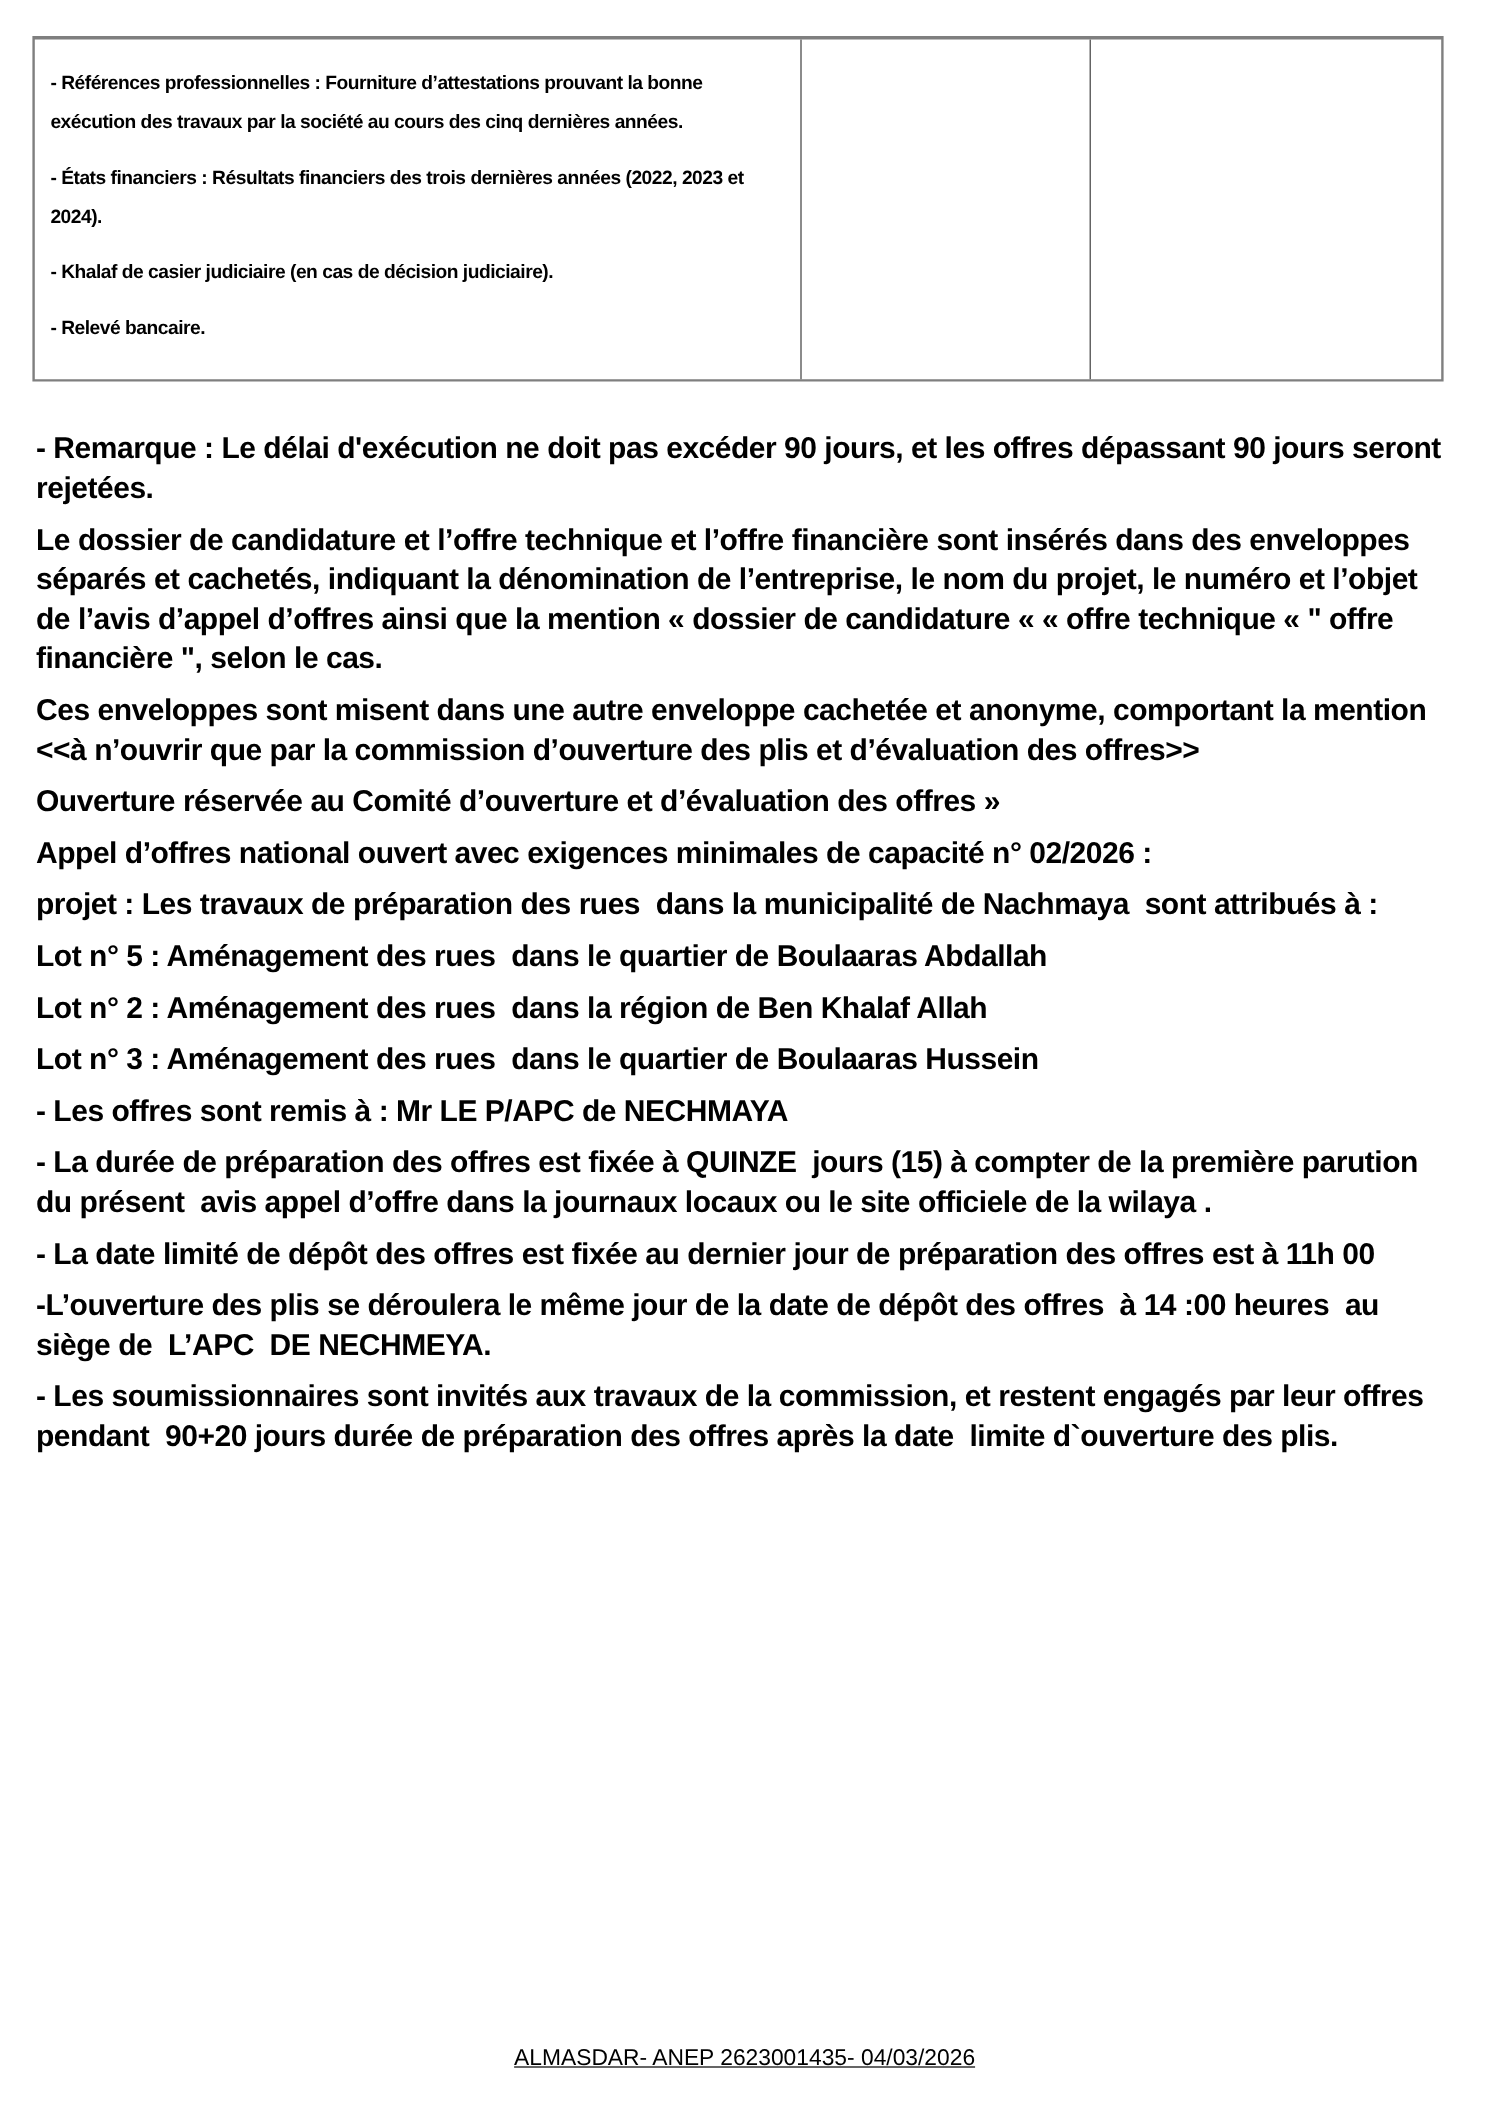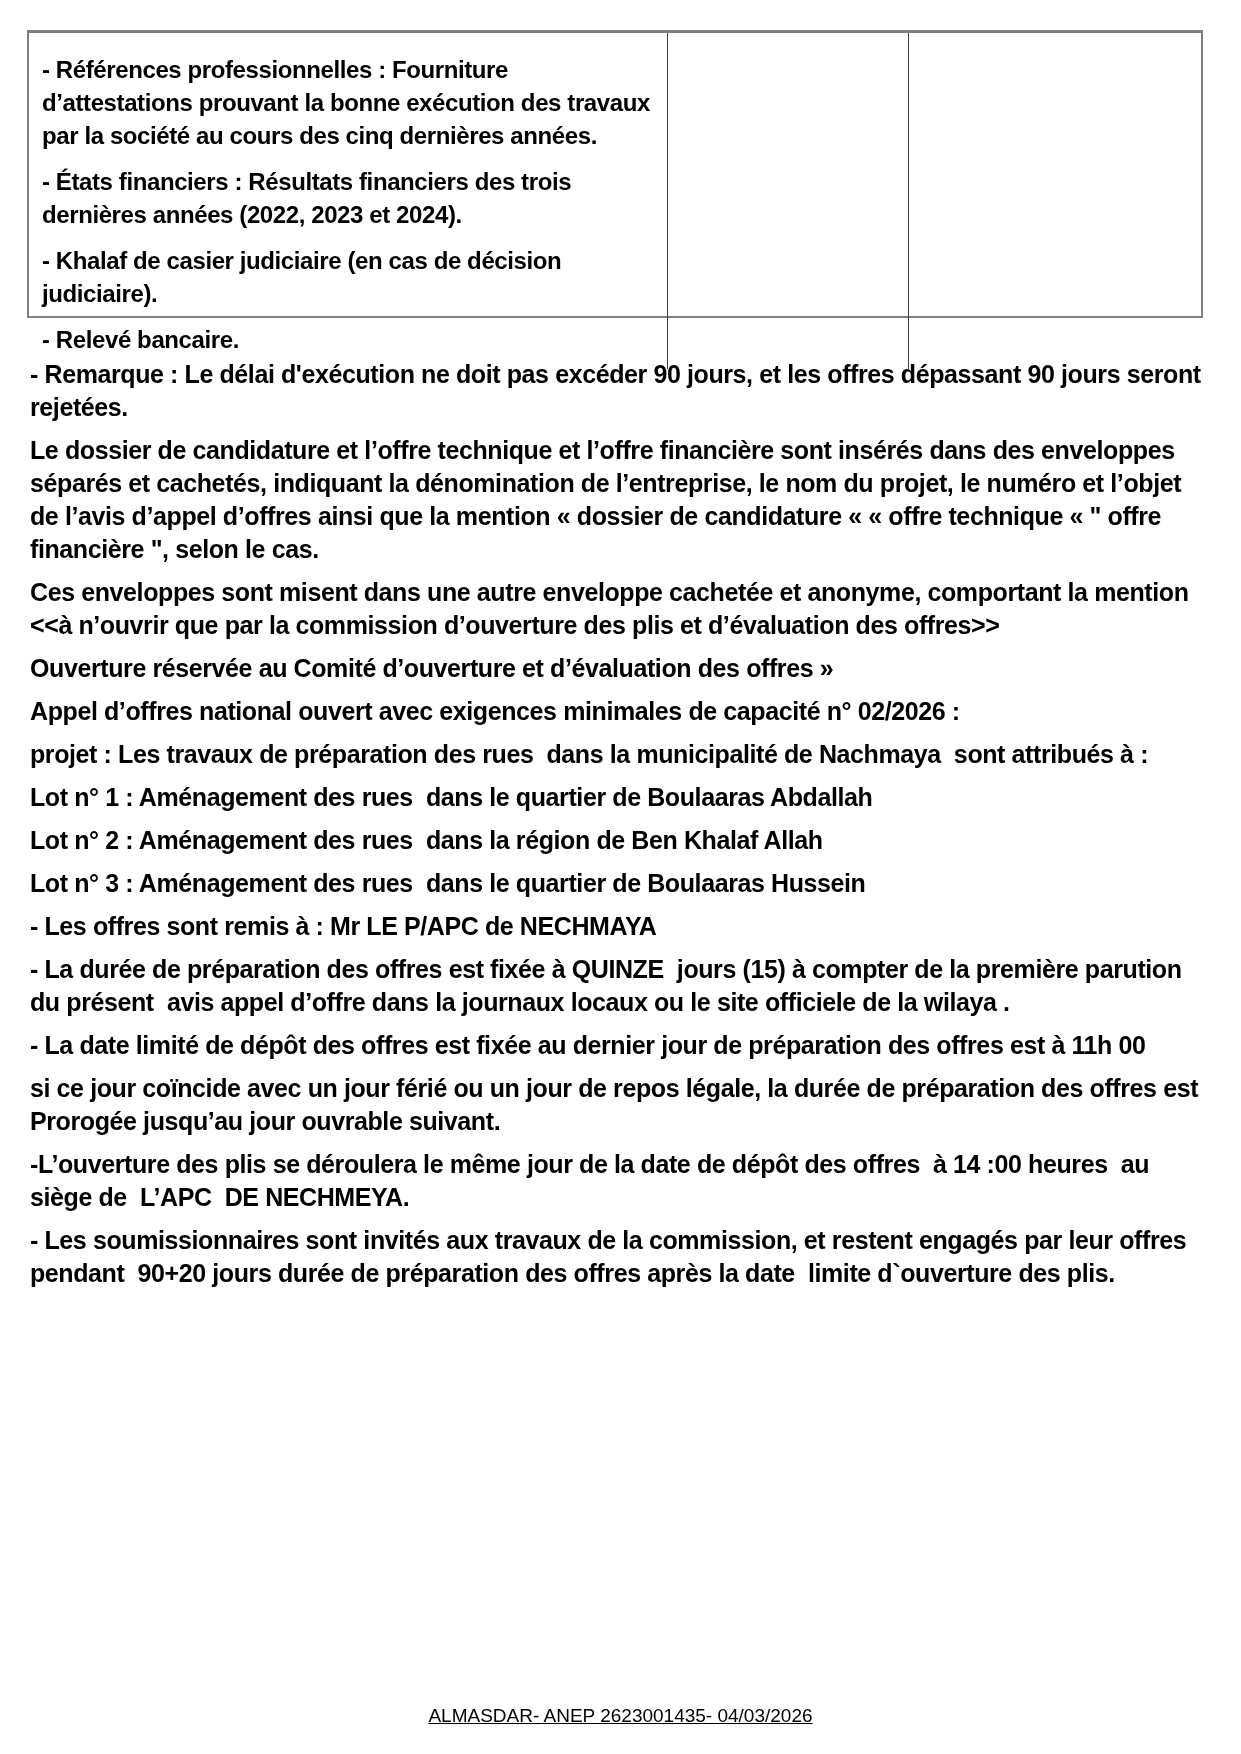--- a/index.html
+++ b/index.html
@@ -37,21 +37,21 @@
   }
   .req-table .cell {
     box-sizing: border-box;
     padding: 20px 12px 0 13px;
   }
   .req-table .cell + .cell {
     border-left: 1px solid #3f3f3f;
   }
   .cell p {
     margin: 0 0 13px 0;
-    font-size: 24px;
+    font-size: 16px;
     font-weight: bold;
     line-height: 33px;
     letter-spacing: -0.4px;
     white-space: pre-wrap;
   }
 
   
   .content {
     position: absolute;
     left: 30px;
@@ -96,26 +96,25 @@
     <div class="cell"></div>
   </div>
 
   <div class="content">
     <p>- Remarque : Le délai d'exécution ne doit pas excéder 90 jours, et les offres dépassant 90 jours seront rejetées.</p>
     <p>Le dossier de candidature et l’offre technique et l’offre financière sont insérés dans des enveloppes séparés et cachetés, indiquant la dénomination de l’entreprise, le nom du projet, le numéro et l’objet de l’avis d’appel d’offres ainsi que la mention « dossier de candidature « « offre technique « " offre financière ", selon le cas.</p>
     <p>Ces enveloppes sont misent dans une autre enveloppe cachetée et anonyme, comportant la mention &lt;&lt;à n’ouvrir que par la commission d’ouverture des plis et d’évaluation des offres&gt;&gt;</p>
     <p>Ouverture réservée au Comité d’ouverture et d’évaluation des offres »</p>
     <p>Appel d’offres national ouvert avec exigences minimales de capacité n° 02/2026 :</p>
     <p>projet : Les travaux de préparation des rues  dans la municipalité de Nachmaya  sont attribués à :</p>
-    <p>Lot n° 1 : Aménagement des rues  dans le quartier de Boulaaras Abdallah</p>
+    <p>Lot n° 5 : Aménagement des rues  dans le quartier de Boulaaras Abdallah</p>
     <p>Lot n° 2 : Aménagement des rues  dans la région de Ben Khalaf Allah</p>
     <p>Lot n° 3 : Aménagement des rues  dans le quartier de Boulaaras Hussein</p>
     <p>- Les offres sont remis à : Mr LE P/APC de NECHMAYA</p>
     <p>- La durée de préparation des offres est fixée à QUINZE  jours (15) à compter de la première parution du présent  avis appel d’offre dans la journaux locaux ou le site officiele de la wilaya .</p>
     <p>- La date limité de dépôt des offres est fixée au dernier jour de préparation des offres est à 11h 00</p>
-    <p>si ce jour coïncide avec un jour férié ou un jour de repos légale, la durée de préparation des offres est  Prorogée jusqu’au jour ouvrable suivant.</p>
     <p>-L’ouverture des plis se déroulera le même jour de la date de dépôt des offres  à 14 :00 heures  au siège de  L’APC  DE NECHMEYA.</p>
     <p>- Les soumissionnaires sont invités aux travaux de la commission, et restent engagés par leur offres pendant  90+20 jours durée de préparation des offres après la date  limite d`ouverture des plis.</p>
   </div>
 
   <div class="footer">ALMASDAR- ANEP 2623001435- 04/03/2026</div>
 
 </div>
 
 </body></html>

